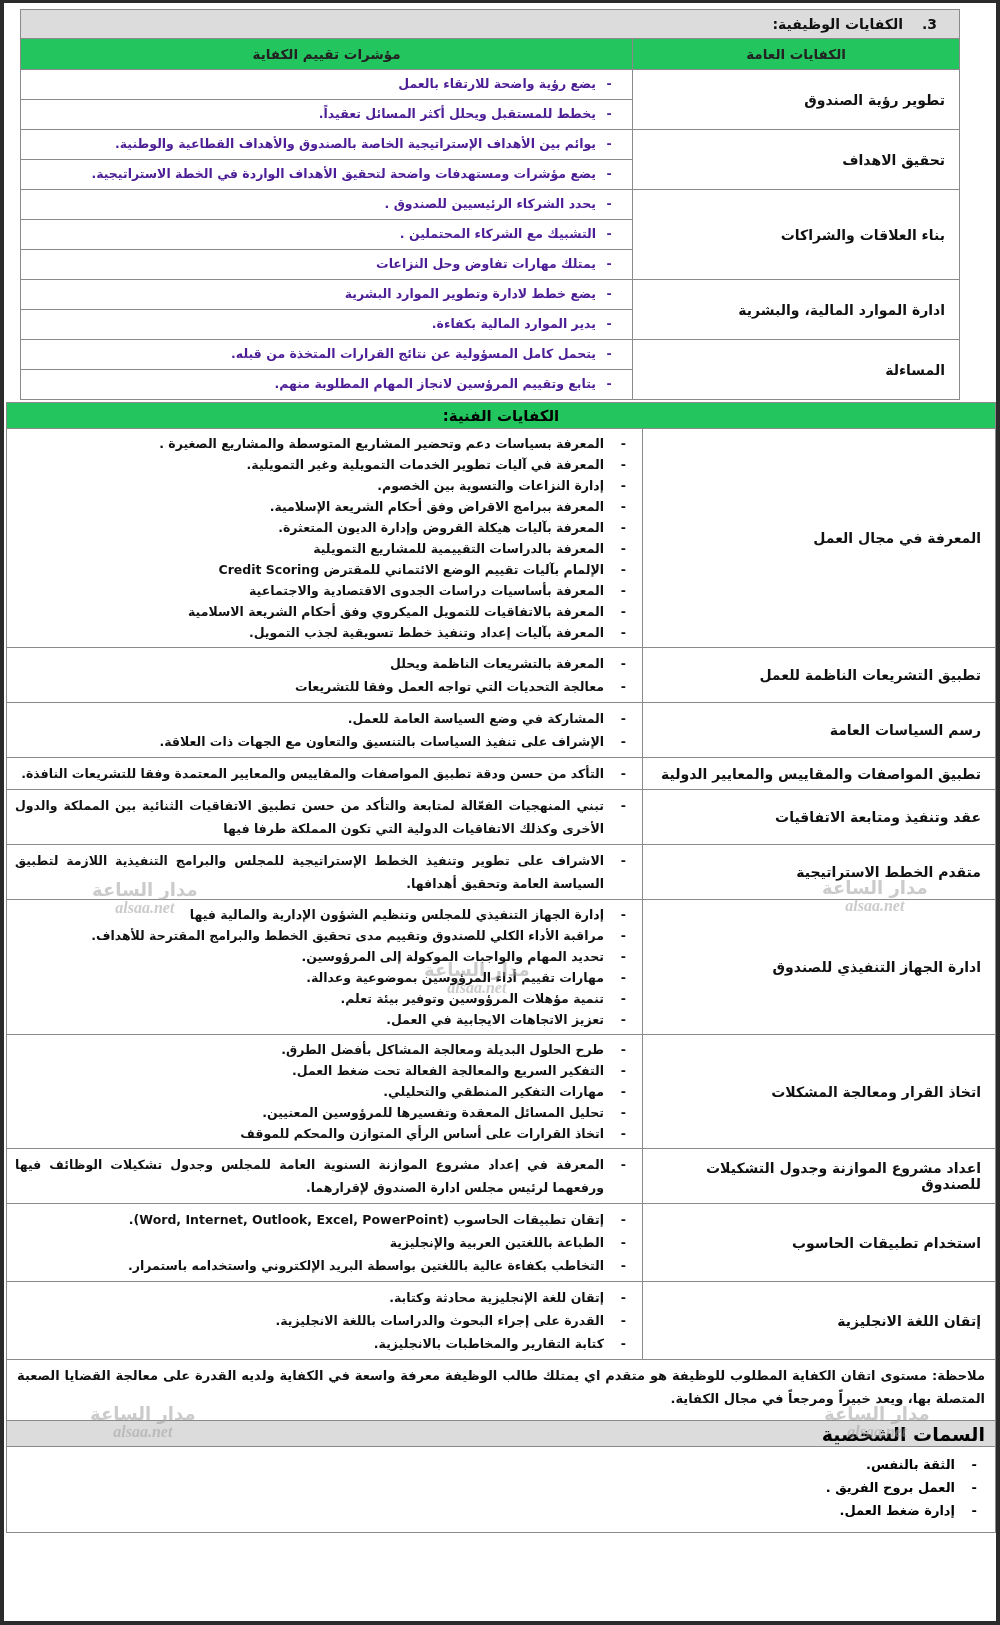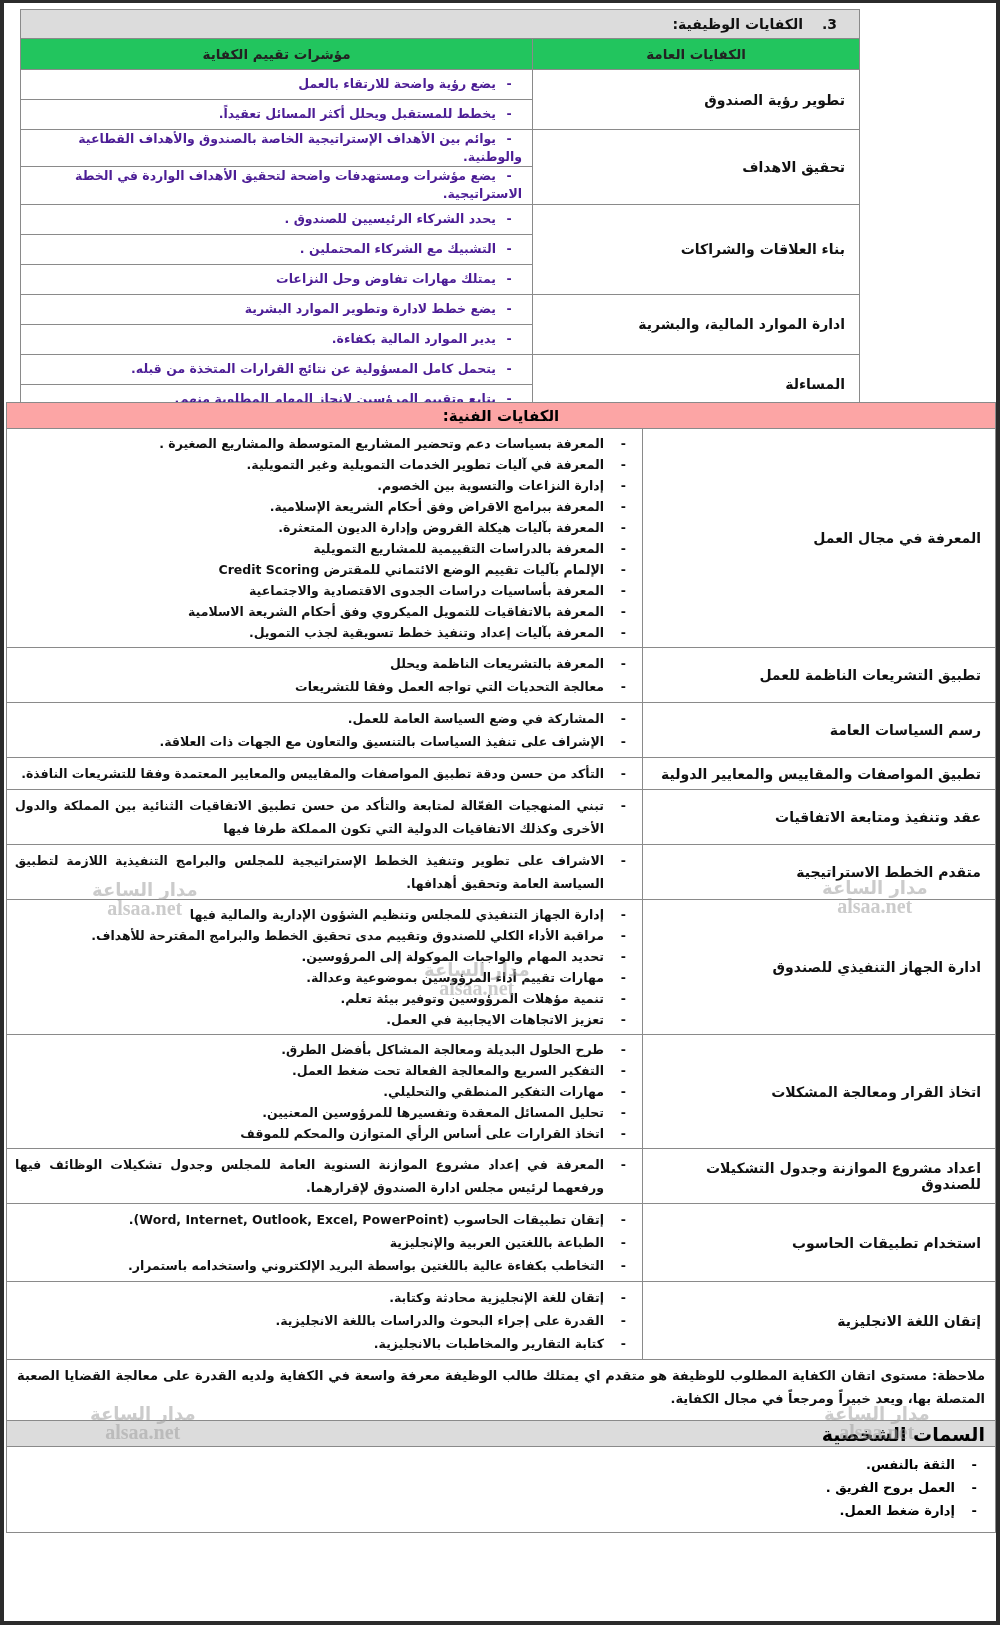--- a/index.html
+++ b/index.html
@@ -5,21 +5,21 @@
   html, body { margin: 0; padding: 0; }
   body {
     width: 1000px; height: 1625px; background: #2b2b2b;
     font-family: "DejaVu Sans", sans-serif; position: relative; overflow: hidden;
   }
   .page {
     position: absolute; left: 4px; top: 3px; width: 992px; height: 1618px;
     background: #ffffff;
   }
   .t1 {
-    position: absolute; left: 16px; top: 6px; width: 840px;
+    position: absolute; left: 16px; top: 6px; width: 940px;
     border: 1.5px solid #777; border-collapse: collapse; direction: rtl;
   }
   .t2 {
     position: absolute; left: 2px; top: 399px; width: 990px;
     direction: rtl; border-collapse: collapse; border: 1.5px solid #777;
   }
   table td, table th { border: 1.5px solid #8a8a8a; padding: 0; vertical-align: middle; }
   .section-head {
     background: #dcdcdc; font-weight: bold; font-size: 14px; color: #111;
     height: 28px; text-align: right; padding-right: 22px !important;
@@ -32,21 +32,21 @@
   .comp {
     font-size: 14px; font-weight: bold; color: #111; text-align: right;
     padding: 0 14px 0 8px !important;
   }
   .ind {
     font-size: 12.5px; font-weight: bold; color: #4c1d95; text-align: right;
     padding: 0 10px 0 8px !important; height: 29px; line-height: 1.45;
   }
   .ind .bullet { display: inline-block; width: 26px; text-align: center; }
   .t2 .sect2 {
-    background: #fca5a5; text-align: center; font-weight: bold; font-size: 15px;
+    background: #22c55e; text-align: center; font-weight: bold; font-size: 15px;
     height: 25px;
   }
   .t2 .comp { width: 330px; padding-right: 14px !important; }
   .list { list-style: none; margin: 0; padding: 4px 8px 4px 8px; }
   .list li {
     font-size: 12.5px; font-weight: bold; color: #111; line-height: 23px;
     position: relative; padding-right: 30px; text-align: justify;
   }
   .list li::before {
     content: "-"; position: absolute; right: 8px; top: 0; font-weight: bold;
@@ -62,21 +62,21 @@
   }
   .traits { list-style: none; margin: 0; padding: 6px 10px 10px 10px; }
   .traits li {
     font-size: 13px; font-weight: bold; line-height: 23px; position: relative; padding-right: 30px;
   }
   .traits li::before { content: "-"; position: absolute; right: 8px; }
   .wm {
     position: absolute; color: rgba(160,160,160,0.55); font-weight: bold;
     font-size: 18px; text-align: center; line-height: 18px; pointer-events: none;
   }
-  .wm .en { font-family: "Liberation Serif", serif; font-size: 20px; display: block; }
+  .wm .en { font-family: "Liberation Serif", serif; font-size: 16px; display: block; font-style: italic; }
 </style>
 </head>
 <body>
 
 <div class="page">
 
   <table class="t1">
     <tbody>
         <tr>
       <td colspan="2" class="section-head">

